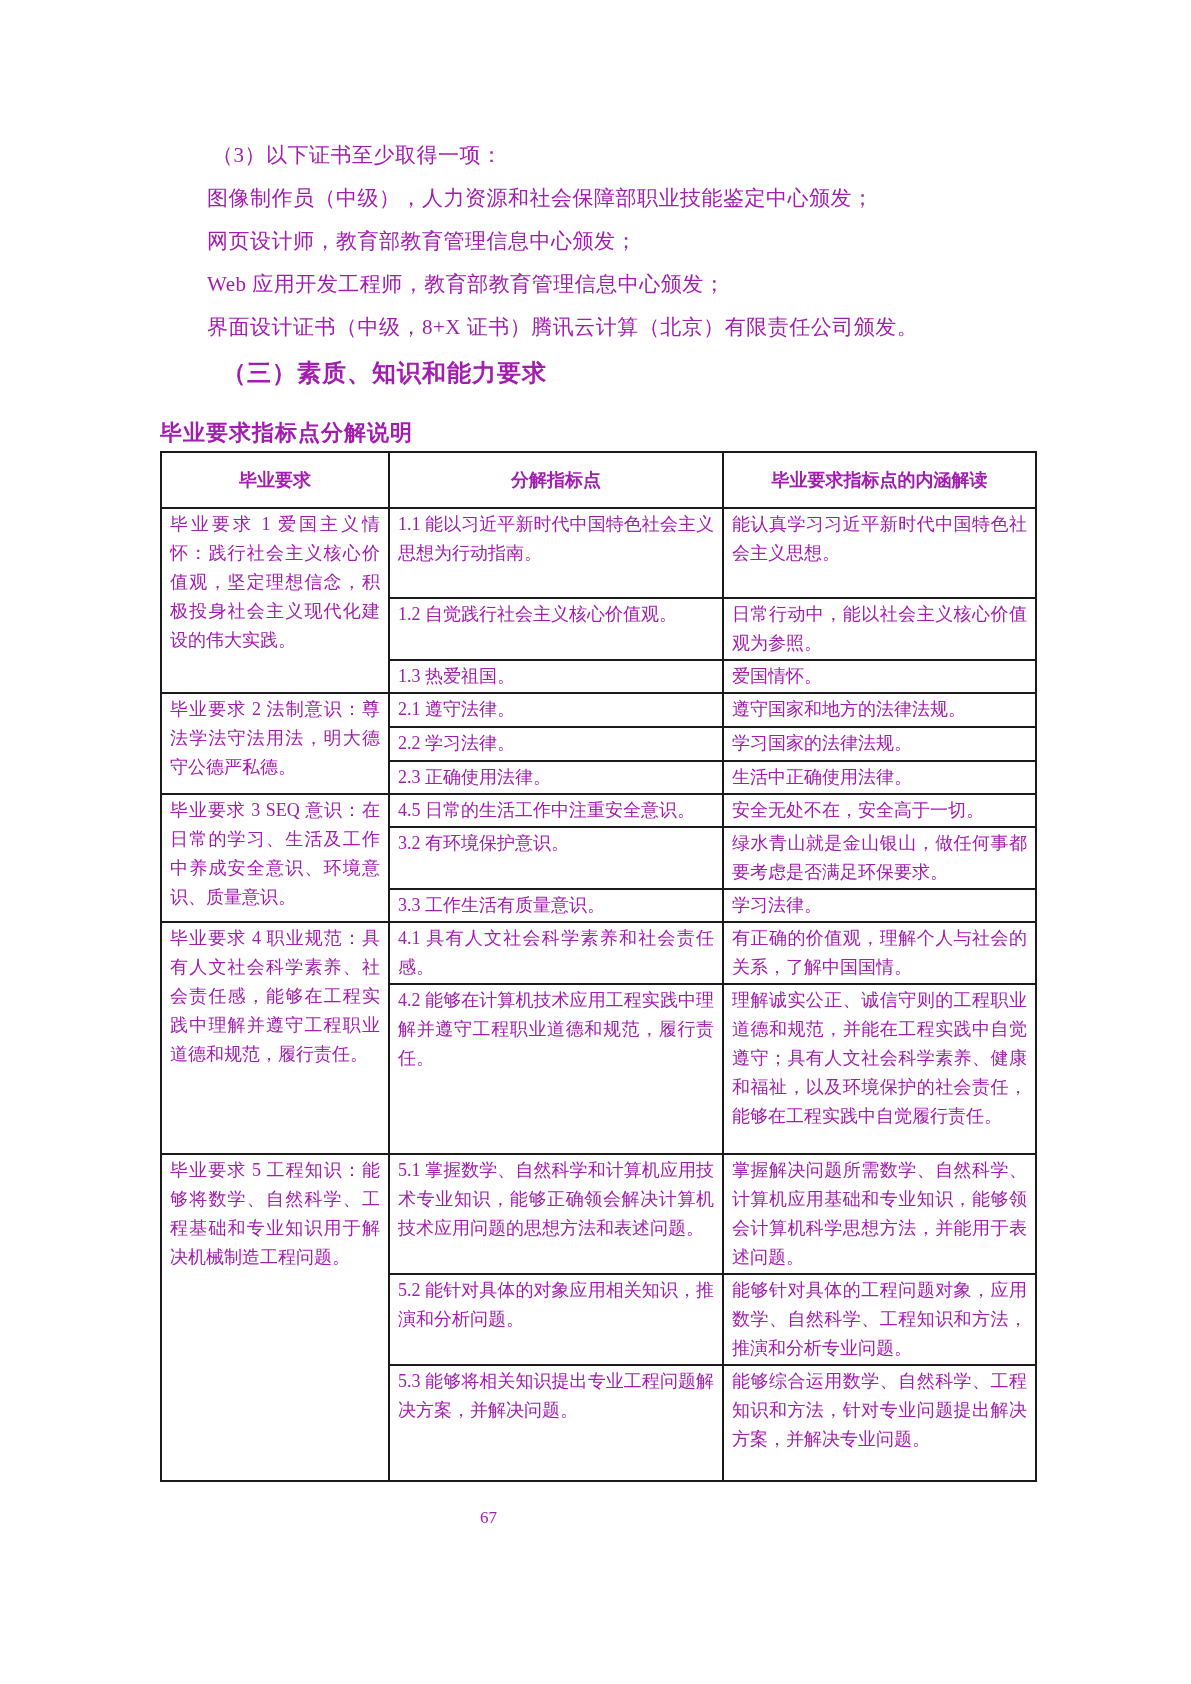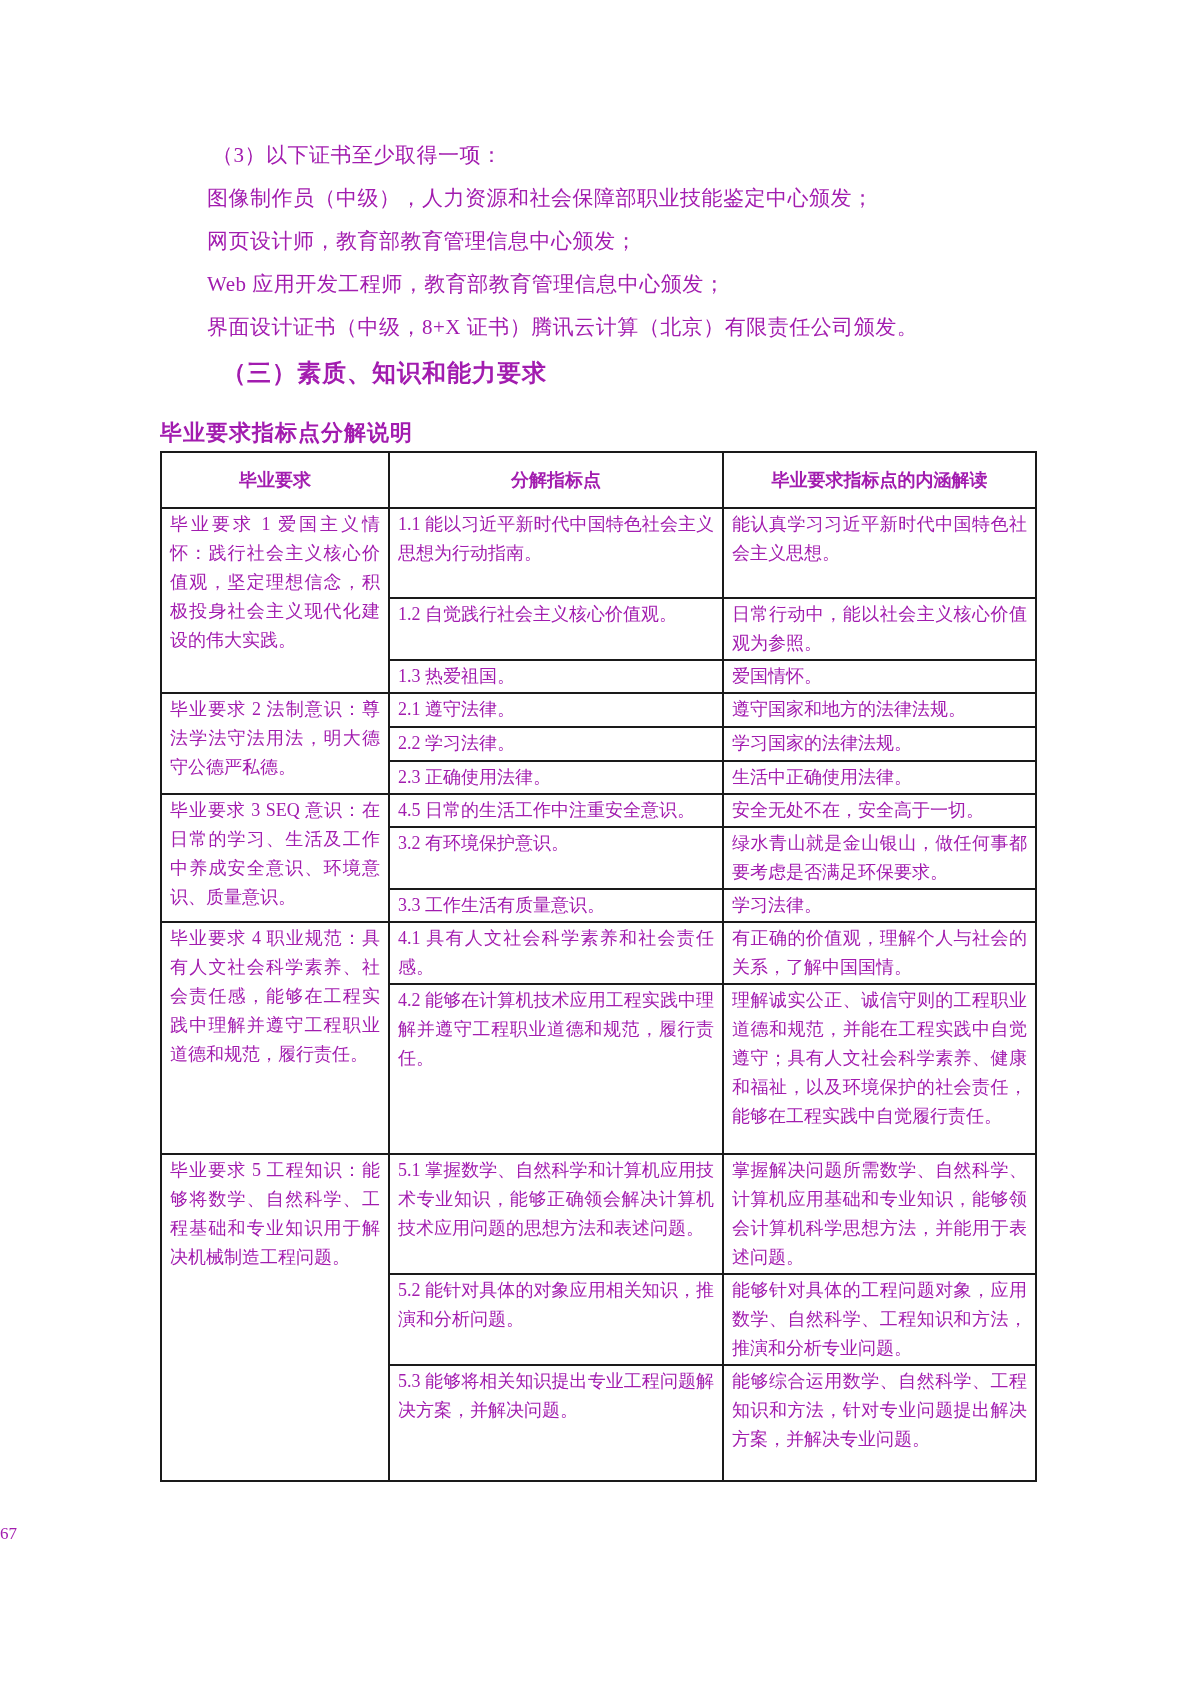--- a/index.html
+++ b/index.html
@@ -71,23 +71,23 @@
   tr.h34 td { height: 34px; }
   tr.h27 td { height: 27px; }
   tr.h56 td { height: 56px; }
   tr.h30 td { height: 30px; }
   tr.h60 td { height: 60px; }
   tr.h170 td { height: 170px; }
   tr.h120 td { height: 120px; }
   tr.h90b td { height: 90px; }
   tr.h116 td { height: 116px; }
   .page-number {
-    margin-top: 42px;
+    margin-top: 26px;
     width: 977px;
-    text-align: left;
+    text-align: center;
     font-size: 17px;
   }
 </style>
 </head>
 <body>
 
 <div class="page">
   <div class="content">
 
     <p class="para first">（3）以下证书至少取得一项：</p>

